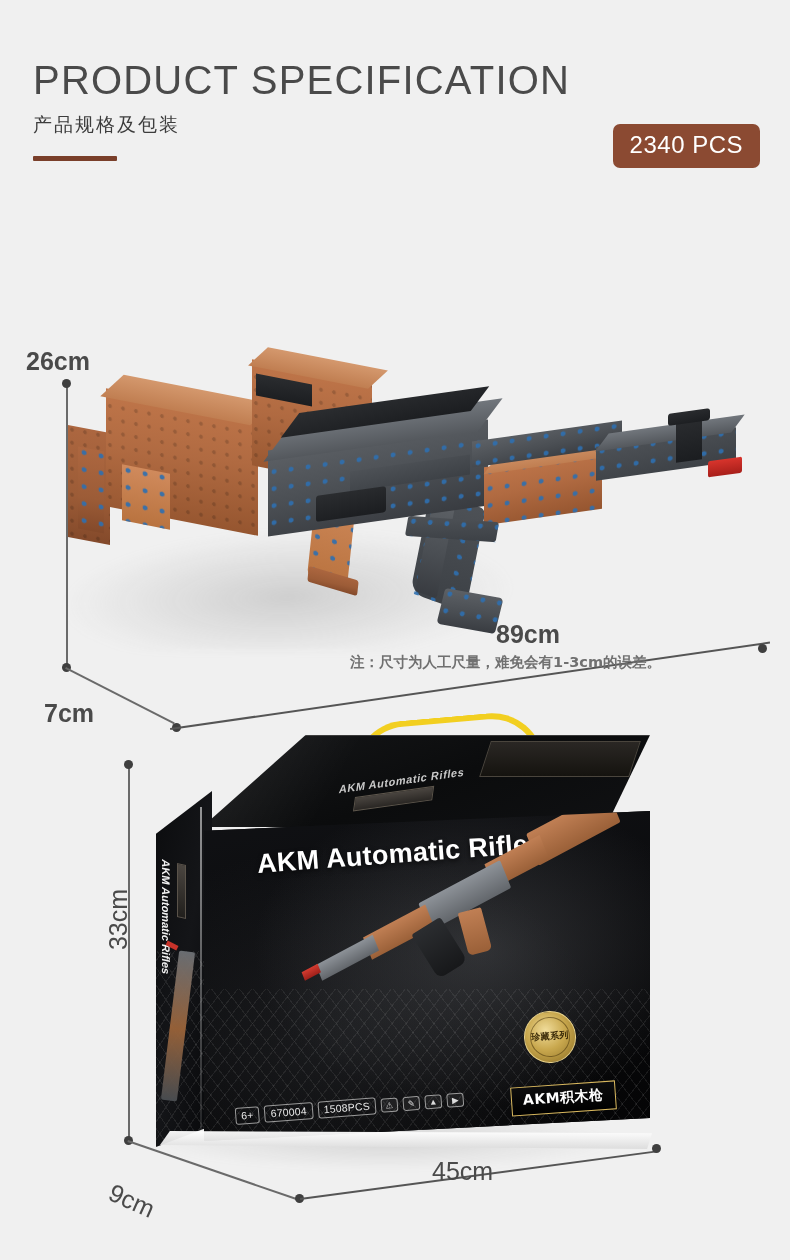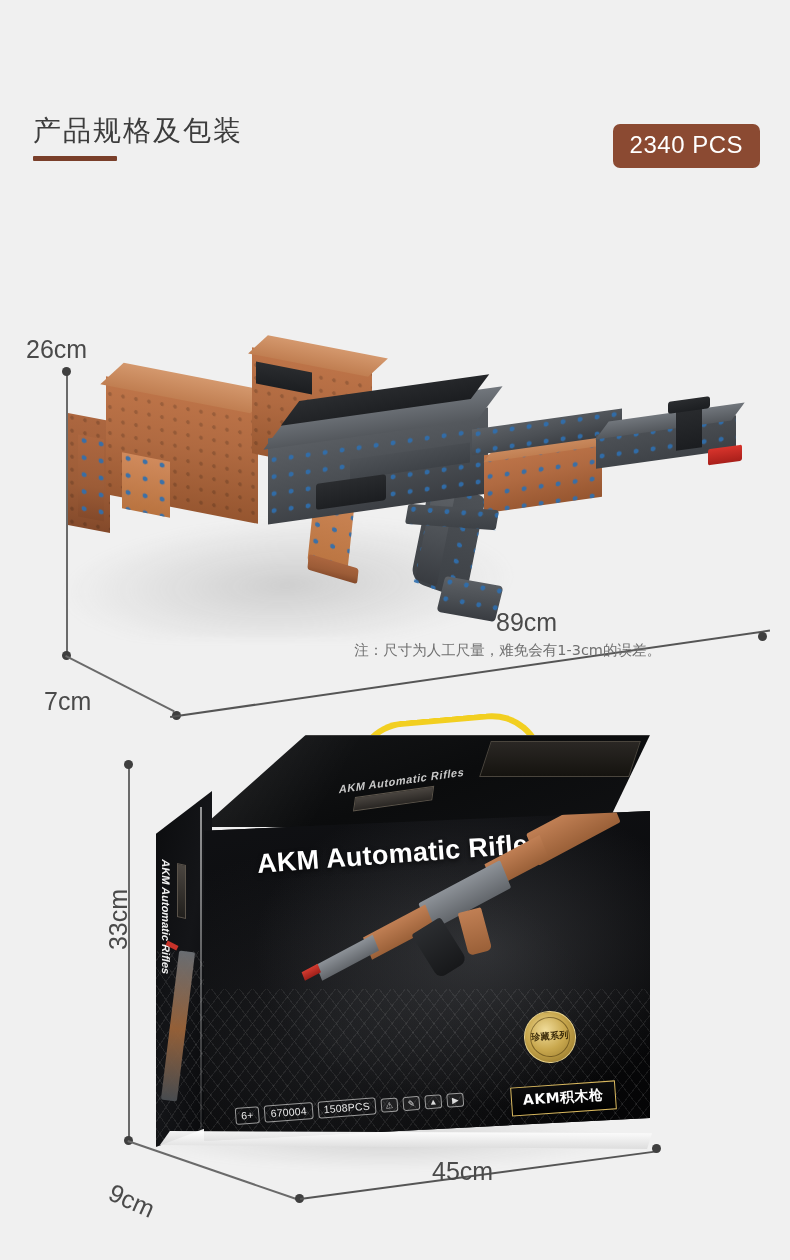--- a/index.html
+++ b/index.html
@@ -14,40 +14,40 @@
 
   
   .header{ position:absolute; left:0; top:0; width:790px; height:185px; }
   .title-en{
     position:absolute; left:33px; top:58px;
     font-size:40px; letter-spacing:1.2px; color:#4a4a4a;
     font-weight:400; white-space:nowrap;
   }
   .title-cn{
     position:absolute; left:33px; top:112px;
-    font-size:28px; letter-spacing:2px; color:#3d3d3d;
+    font-size:19px; letter-spacing:2px; color:#3d3d3d;
     font-weight:500; white-space:nowrap;
     font-family:"DejaVu Sans","Liberation Sans",sans-serif;
   }
   .title-rule{
     position:absolute; left:33px; top:156px;
     width:84px; height:5px; background:#7a3f2a; border-radius:1px;
   }
   .pcs-badge{
     position:absolute; right:30px; top:124px;
     background:#8b4a32; color:#ffffff;
     font-size:24px; letter-spacing:.5px;
     padding:7px 17px 9px 17px; border-radius:7px;
     white-space:nowrap;
   }
 
   
   .sec-rifle{ position:absolute; left:0; top:185px; width:790px; height:490px; }
 
-  .rifle-stage{ position:absolute; left:0; top:4px; width:689px; height:490px; }
+  .rifle-stage{ position:absolute; left:0; top:16px; width:689px; height:490px;font-weight:bold; }
   
   .floor-shadow{
     position:absolute; left:70px; top:330px; width:440px; height:120px;
     background:radial-gradient(ellipse at 50% 55%, rgba(130,130,130,.30) 0%, rgba(150,150,150,.12) 48%, rgba(240,240,240,0) 72%);
     transform:skewX(-22deg);
     filter:blur(4px);
   }
 
   
   .dim-line{ position:absolute; background:#6a6a6a; }
@@ -322,20 +322,21 @@
     clip-path:polygon(2% 0%, 100% 12%, 99% 100%, 0% 78%);
     opacity:.95;
   }
 </style>
 </head>
 <body>
 
 <div class="page">
 
   <div class="header">
+    <div class="title-en">PRODUCT SPECIFICATION</div>
     <div class="title-cn">产品规格及包装</div>
     <div class="title-rule"></div>
     <div class="pcs-badge">2340 PCS</div>
   </div>
 
   <div class="sec-rifle">
     <div class="rifle-stage">
       <div class="floor-shadow"></div>
 
       <div class="rifle">

